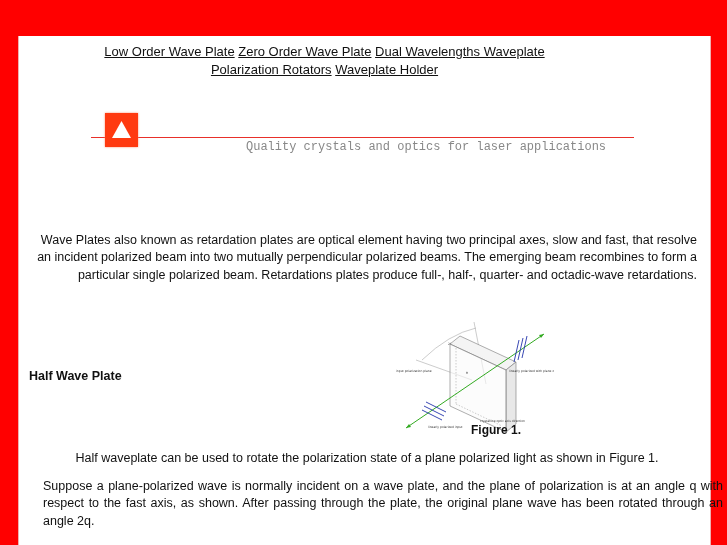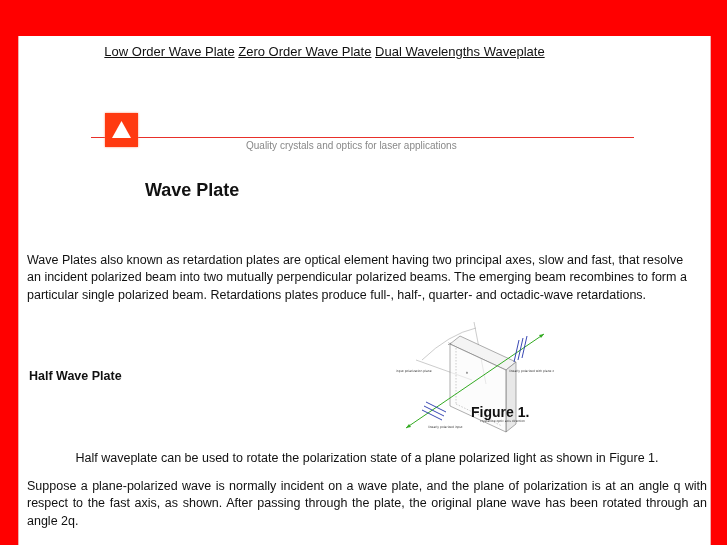--- a/index.html
+++ b/index.html
@@ -16,53 +16,56 @@
   }
   .nav { position:absolute; left:0; top:7px; width:611px; text-align:center;
     font-size:13px; color:#111; line-height:17.5px; }
   .nav a { color:#111; text-decoration:underline; cursor:pointer; }
   .logo-line { position:absolute; left:72px; top:101px; width:543px; height:1px; background:#e8302a; }
   .logo-box { position:absolute; left:86px; top:77px; width:33px; height:34px; background:#ff3a10;
     box-shadow:0 0 2px #ff9070; }
   .logo-box svg { position:absolute; left:6px; top:7px; }
   .logo-text { position:absolute; left:126px; top:76px; font-size:25px; color:#ff2a10;
     letter-spacing:0px; line-height:30px; }
-  .tagline { position:absolute; left:227px; top:104px; font-size:10px; color:#888; }
+  .tagline { position:absolute; left:227px; top:104px; font-size:12px; color:#888;font-family:Liberation Mono, monospace; }
   .title { position:absolute; left:126px; top:144px; font-size:18px; font-weight:bold; color:#111; }
   .para { position:absolute; left:8px; font-size:12.5px; color:#111; line-height:17.3px; }
-  .p1 { top:216px; width:670px; }
+  .p1 { top:196px; width:670px;text-align:right; }
   .p2 { top:414px; width:680px;text-align:center; }
-  .p3 { top:442px; width:680px; text-align:justify; }
+  .p3 { top:442px; width:680px; text-align:justify;margin-left:16px; }
   .h2 { position:absolute; left:10px; top:333px; font-size:12.5px; font-weight:bold; color:#111; }
   .figure { position:absolute; left:375px; top:280px; width:160px; height:124px; }
-  .fig-cap { position:absolute; left:440px; top:368px; font-size:14px; font-weight:bold; color:#111;padding-left:12px; }
+  .fig-cap { position:absolute; left:440px; top:387px; font-size:12px; font-weight:bold; color:#111;padding-left:12px; }
   .tiny { font-family:"DejaVu Sans", sans-serif; font-size:3px; fill:#333; }
 </style>
 </head>
 <body>
 
 <div class="panel">
 
   <div class="nav">
     <div>
       <a>Low Order Wave Plate</a>
       <a>Zero Order Wave Plate</a>
       <a>Dual Wavelengths Waveplate</a>
     </div>
+    <div>
+      <a>Polarization Rotators</a>
+      <a>Waveplate Holder</a>
+    </div>
   </div>
 
   <div class="logo-line"></div>
   <div class="logo-box">
     <svg width="21" height="19" viewBox="0 0 21 19">
         <polygon points="10.5,1 20,18 1,18" fill="#ffffff"></polygon>
       </svg>
   </div>
   <div class="tagline">Quality crystals and optics for laser applications</div>
 
-  <div class="title">Wave Plate</div>
 
   <div class="para p1">Wave Plates also known as retardation plates are optical element having two principal axes, slow and fast, that resolve an incident polarized beam into two mutually perpendicular polarized beams. The emerging beam recombines to form a particular single polarized beam. Retardations plates produce full-, half-, quarter- and octadic-wave retardations.</div>
 
   <div class="h2">Half Wave Plate</div>
 
   <svg class="figure" viewBox="0 0 160 124" width="160" height="124">
 
     <path d="M28,44 Q55,18 82,12" fill="none" stroke="#aaa" stroke-width="0.6"></path>
     <line x1="80" y1="6" x2="92" y2="68" stroke="#aaa" stroke-width="0.6"></line>
     <line x1="22" y1="44" x2="78" y2="64" stroke="#aaa" stroke-width="0.6"></line>

